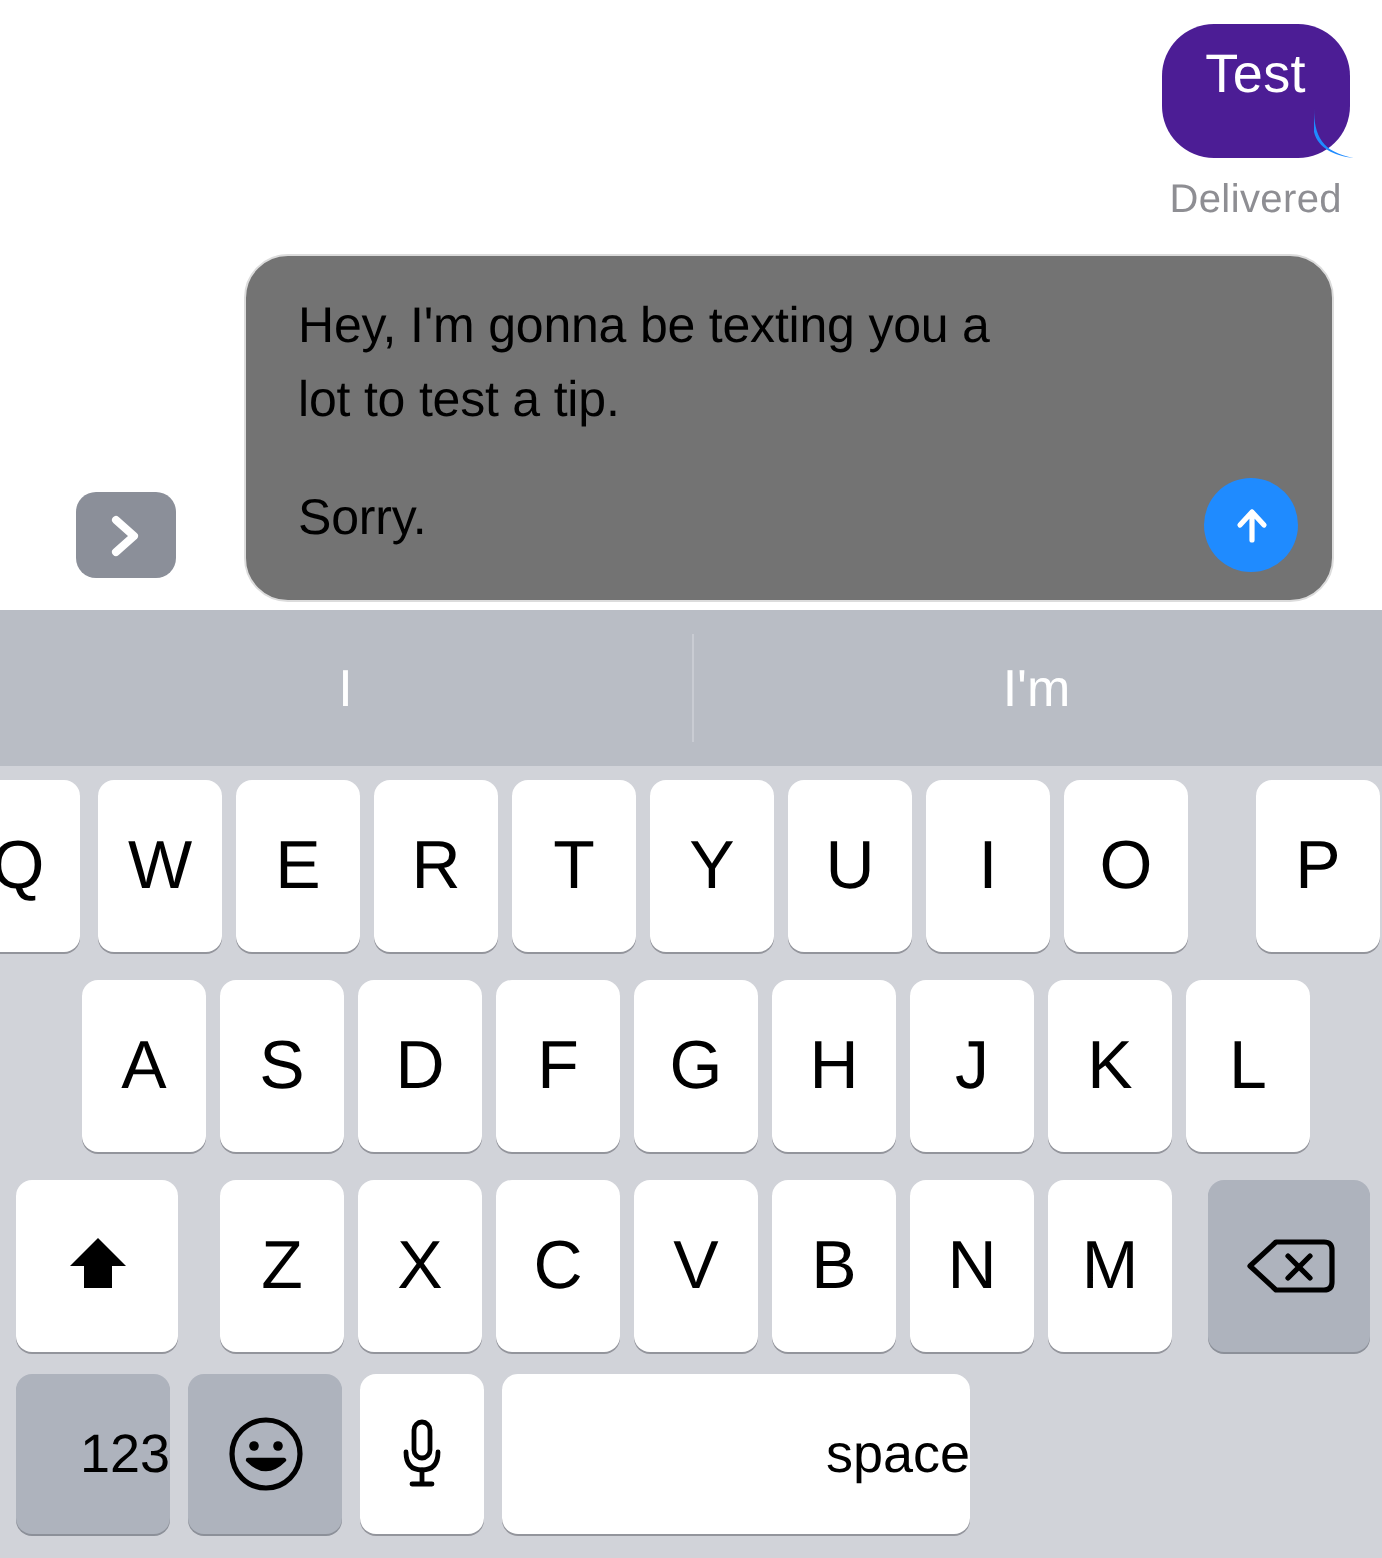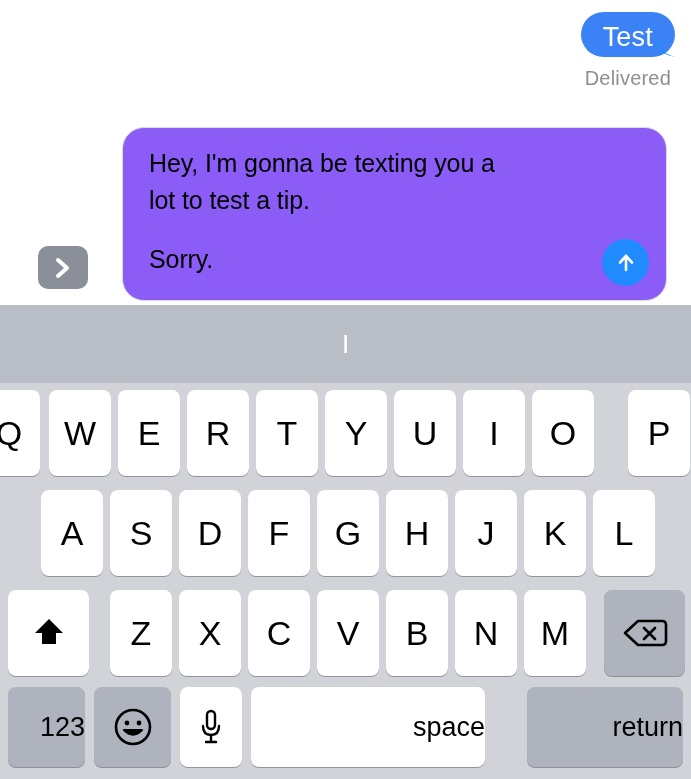--- a/index.html
+++ b/index.html
@@ -27,25 +27,25 @@
   .sent-row {
     position: absolute;
     right: 16px;
     top: 12px;
     display: flex;
     flex-direction: column;
     align-items: flex-end;
   }
   .sent-bubble {
     position: relative;
-    background: #3b82f6;
+    background: #4c1d95;
     color: #ffffff;
     font-size: 27px;
     line-height: 1;
-    padding: 12px 22px 6px 22px;
+    padding: 12px 22px 28px 22px;
     border-radius: 26px;
     letter-spacing: 0.2px;
   }
   .sent-bubble .tail {
     position: absolute;
     right: -8px;
     bottom: -1px;
     width: 26px;
     height: 26px;
     overflow: hidden;
@@ -81,21 +81,21 @@
   }
   .expand-button svg { display: block; }
 
   .compose-field {
     position: absolute;
     left: 122px;
     top: 5px;
     width: 545px;
     height: 174px;
     box-sizing: border-box;
-    background: #8b5cf6;
+    background: #737373;
     border: 1.5px solid #dcdcdc;
     border-radius: 22px;
   }
   .compose-text {
     position: absolute;
     left: 26px;
     top: 17px;
     width: 450px;
     font-size: 25px;
     line-height: 37px;
@@ -242,20 +242,23 @@
     </div>
   </div>
 </div>
 
 <div id="keyboard">
 
   <div id="predictive">
     <div class="suggestion">
       <span>I</span>
     </div>
+    <div class="suggestion">
+      <span>I'm</span>
+    </div>
   </div>
 
   <div class="krow" id="row1">
     <div class="key" style="left:-22px">
         <span>Q</span>
       </div>
     <div class="key" style="left:49px">
         <span>W</span>
       </div>
     <div class="key" style="left:118px">
@@ -372,17 +375,14 @@
         <svg width="28" height="40" viewBox="0 0 28 40">
           <rect x="10" y="4" width="8" height="18" rx="4" fill="none" stroke="#000000" stroke-width="2.4"></rect>
           <path d="M6 19 Q6 28 14 28 Q22 28 22 19" fill="none" stroke="#000000" stroke-width="2.4" stroke-linecap="round"></path>
           <path d="M14 28 L14 34 M9 35 L19 35" stroke="#000000" stroke-width="2.4" stroke-linecap="round"></path>
         </svg>
       </span>
     </div>
     <div class="key label" style="left:251px; width:234px">
       <span>space</span>
     </div>
-    <div class="key dark label" style="left:527px; width:156px">
-      <span>return</span>
-    </div>
   </div>
 </div>
 
 </body></html>

